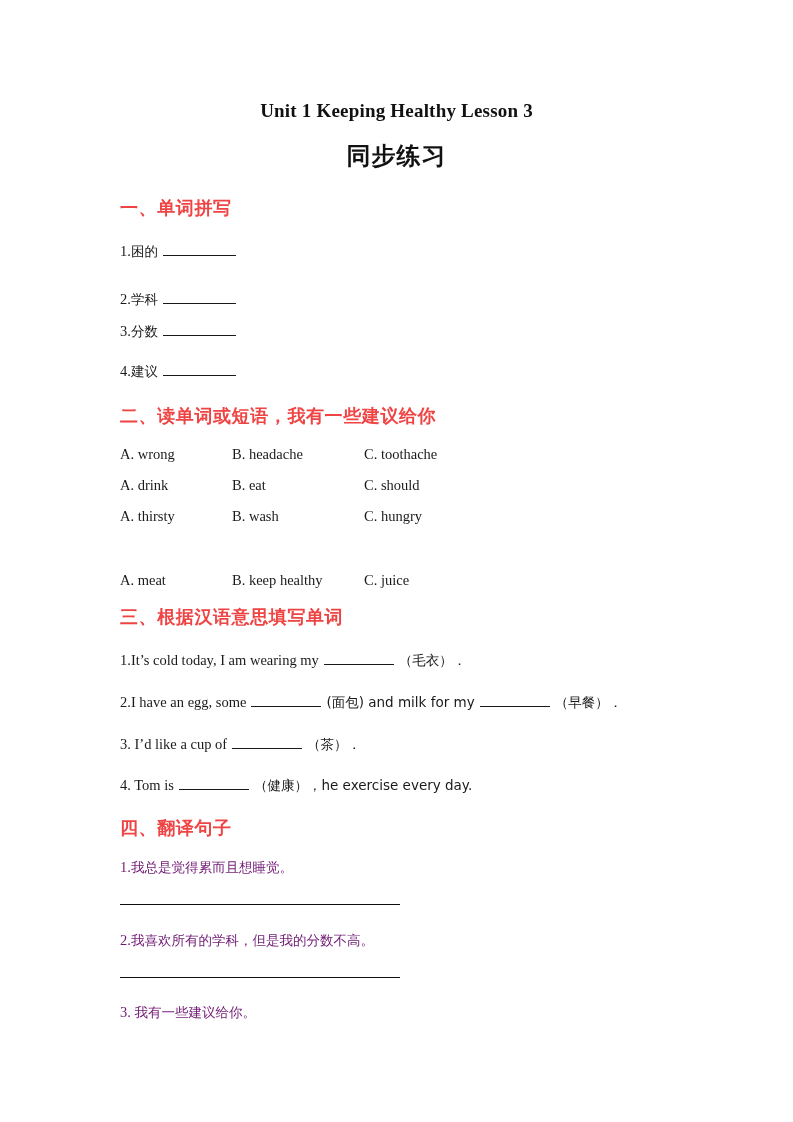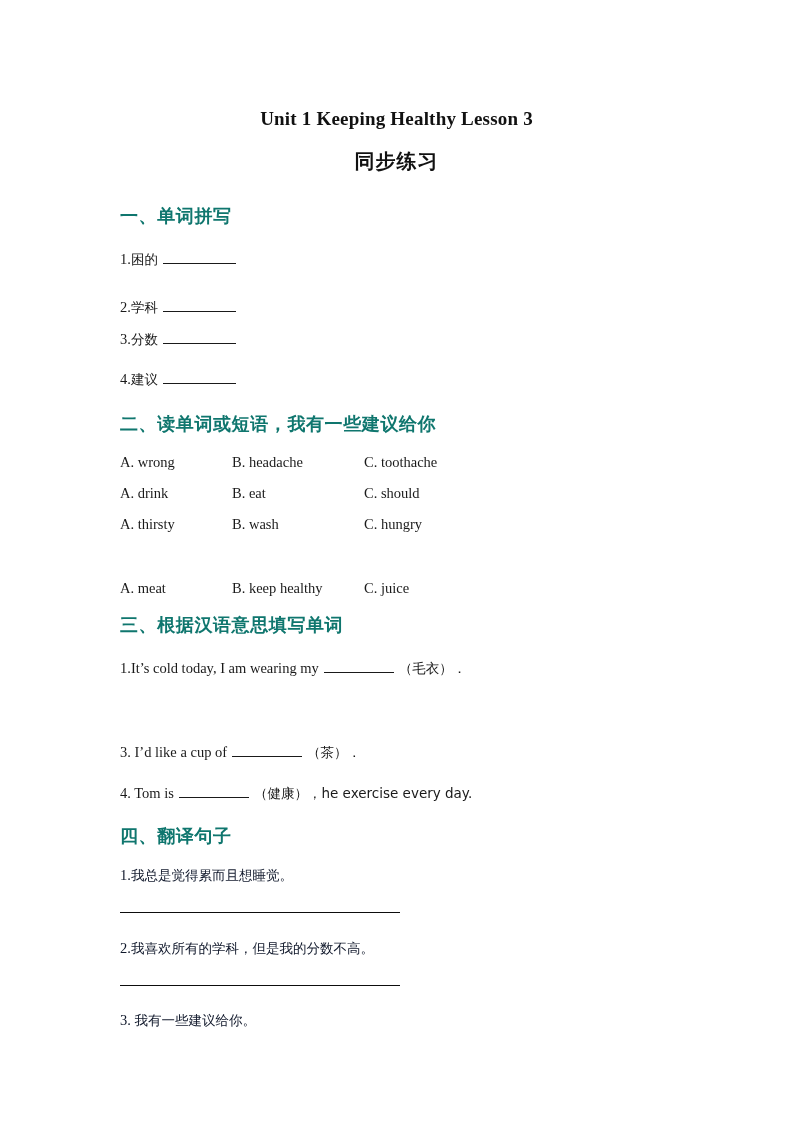--- a/index.html
+++ b/index.html
@@ -10,21 +10,21 @@
   body {
     width: 793px;
     height: 1122px;
     position: relative;
     font-family: "Liberation Serif", serif;
     color: #1a1a1a;
     overflow: hidden;
   }
   .page {
     position: absolute;
-    left: 0; top: 12px;
+    left: 0; top: 4px;
     width: 793px;
     height: 878px;
     background: #fff;
   }
   .doc-title {
     position: absolute;
     left: 0;
     top: 96px;
     width: 793px;
     text-align: center;
@@ -35,52 +35,52 @@
     color: #111;
   }
   .doc-subtitle {
     position: absolute;
     left: 0;
     top: 136px;
     width: 793px;
     text-align: center;
     font-family: "DejaVu Sans", sans-serif;
     font-weight: bold;
-    font-size: 20px;
+    font-size: 24px;
     letter-spacing: 1px;
     color: #111;
   }
   .section-heading {
     position: absolute;
     left: 120px;
     font-family: "DejaVu Sans", sans-serif;
     font-weight: bold;
     font-size: 18px;
     letter-spacing: 0.6px;
-    color: #0f766e;
+    color: #ef4444;
     white-space: nowrap;
   }
   .q-line {
     position: absolute;
     left: 120px;
     font-family: "Liberation Serif", serif;
     font-size: 14.5px;
     color: #1a1a1a;
     white-space: nowrap;
   }
   .q-line .cn {
     font-family: "DejaVu Sans", sans-serif;
     font-size: 13.5px;
   }
   .cn-sentence {
     position: absolute;
     left: 120px;
     font-family: "DejaVu Sans", sans-serif;
     font-size: 13.5px;
-    color: #0f172a;
+    color: #701a75;
     white-space: nowrap;
   }
   .cn-sentence .num {
     font-family: "Liberation Serif", serif;
     font-size: 14.5px;
   }
   .blank {
     display: inline-block;
     border-bottom: 1.3px solid #1a1a1a;
     vertical-align: baseline;
@@ -169,20 +169,23 @@
     <span class="mc-opt mc-b">B. keep healthy</span>
     <span class="mc-opt mc-c">C. juice</span>
   </div>
 
   <div class="section-heading" style="top:601px;">三、根据汉语意思填写单词</div>
 
   <div class="q-line" style="top:646px;">
     <span>1.It’s cold today, I am wearing my</span><span class="blank w70"></span><span class="cn">（毛衣）．</span>
   </div>
 
+  <div class="q-line" style="top:688px;">
+    <span>2.I have an egg, some</span><span class="blank w70"></span><span class="cn">(面包) and milk for my</span><span class="blank w70"></span><span class="cn">（早餐）．</span>
+  </div>
 
   <div class="q-line" style="top:730px;">
     <span>3. I’d like a cup of</span><span class="blank w70"></span><span class="cn">（茶）．</span>
   </div>
 
   <div class="q-line" style="top:771px;">
     <span>4. Tom is</span><span class="blank w70"></span><span class="cn">（健康），he exercise every day.</span>
   </div>
 
   <div class="section-heading" style="top:812px;">四、翻译句子</div>

